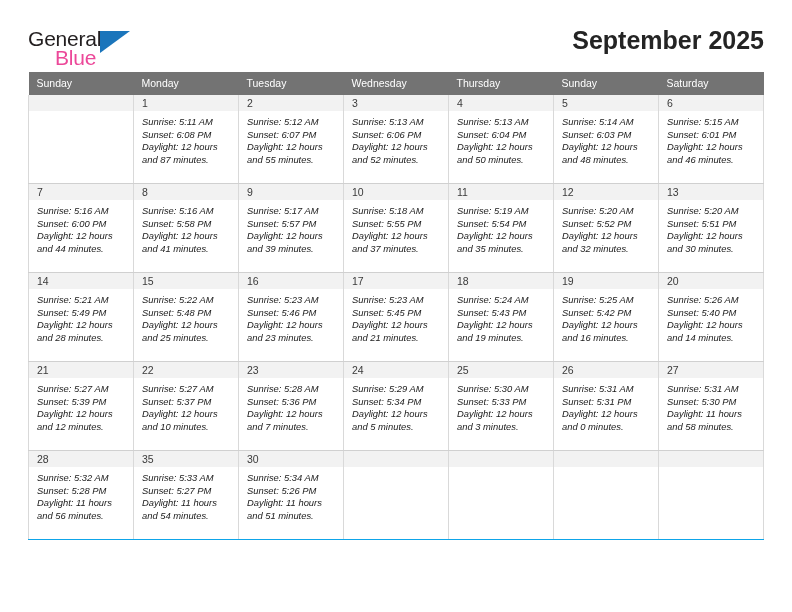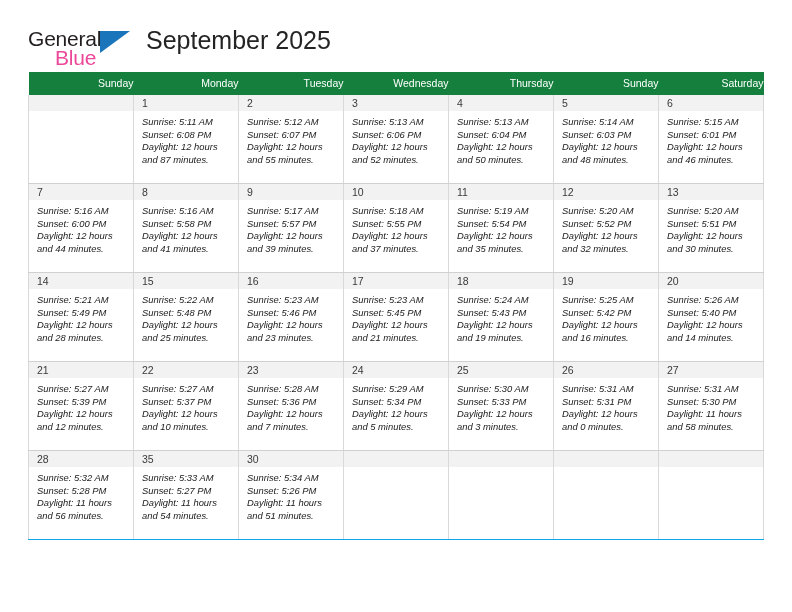--- a/index.html
+++ b/index.html
@@ -19,20 +19,21 @@
     width: 792px;
     height: 612px;
     box-sizing: border-box;
     padding: 0 28px;
   }
 
   
   .header {
     display: flex;
     align-items: flex-start;
+    justify-content: space-between;
     padding-top: 26px;
     height: 72px;
     box-sizing: border-box;
   }
   .logo {
     position: relative;
     width: 118px;
     height: 46px;
     line-height: 1;
     user-select: none;
@@ -63,42 +64,42 @@
     border-bottom: 22px solid transparent;
   }
   .title-block {
     text-align: right;
     padding-top: 0;
   }
   .cal-title {
     font-size: 25px;
     color: #242424;
     line-height: 1.15;
-    font-weight: normal;
+    font-weight: bold;
     margin: 0;
   }
   .cal-subtitle {
     font-size: 13px;
     color: #242424;
     margin: 7px 0 0 0;
     line-height: 1.15;
   }
 
   
   .calendar {
     width: 736px;
     border-collapse: collapse;
     table-layout: fixed;
   }
   .calendar th {
-    background: #15803d;
+    background: #737373;
     color: #ffffff;
     font-size: 10.5px;
     font-weight: normal;
-    text-align: right;
+    text-align: left;
     padding: 5px 0 6px 8px;
     border: none;
     height: 12px;
   }
   .calendar td {
     vertical-align: top;
     border: 1px solid #d9d9d9;
     border-top: none;
     border-bottom: none;
     padding: 0;

